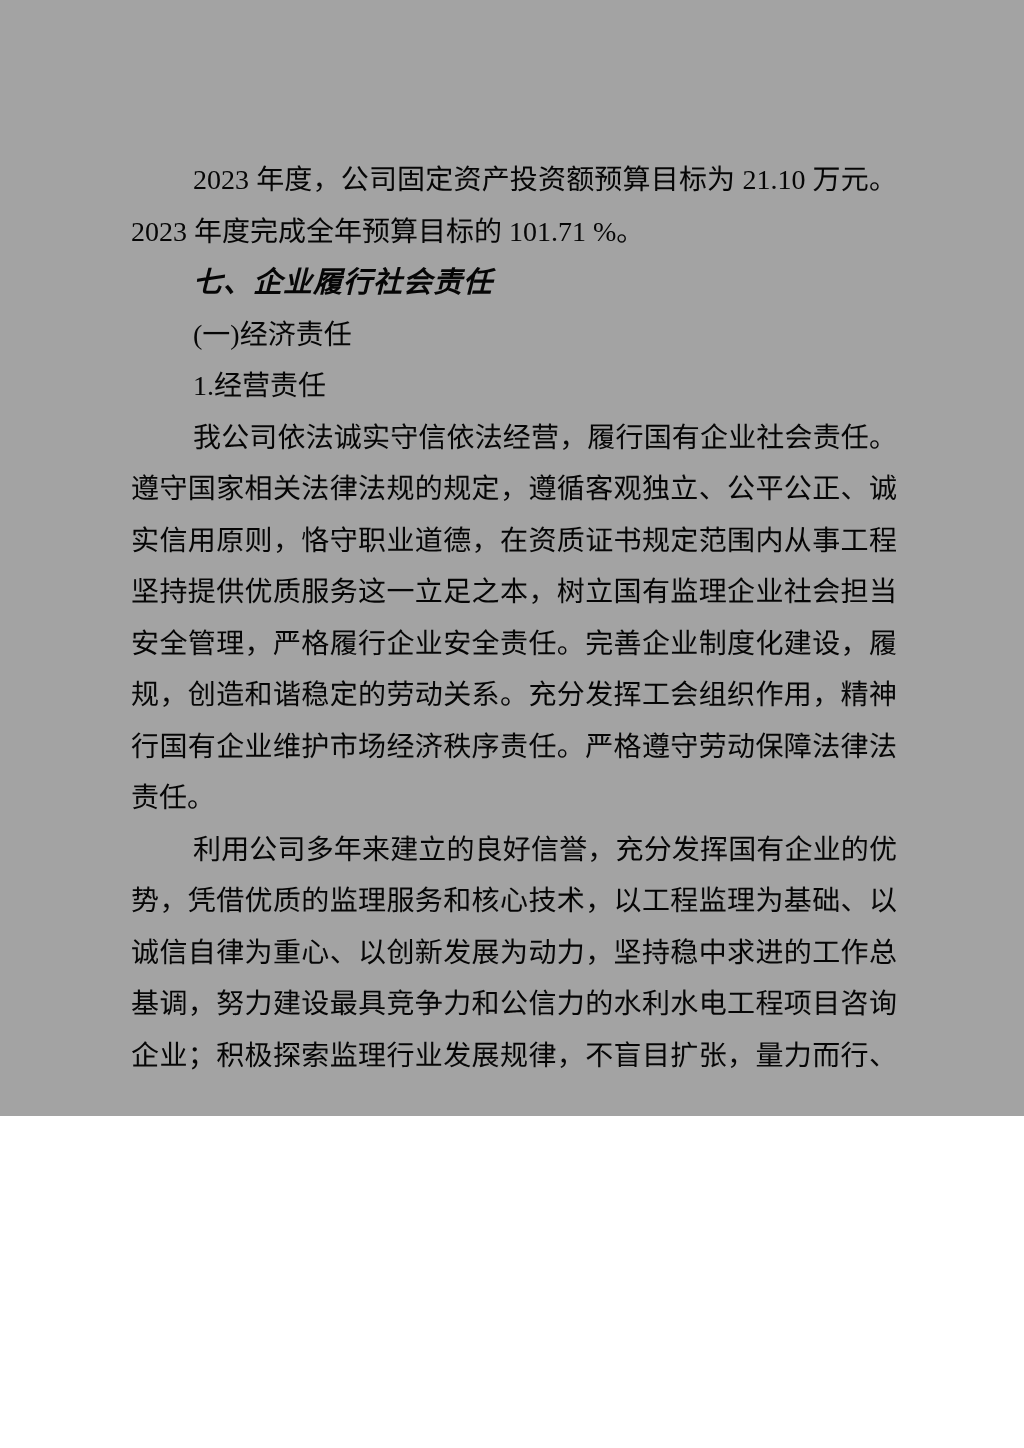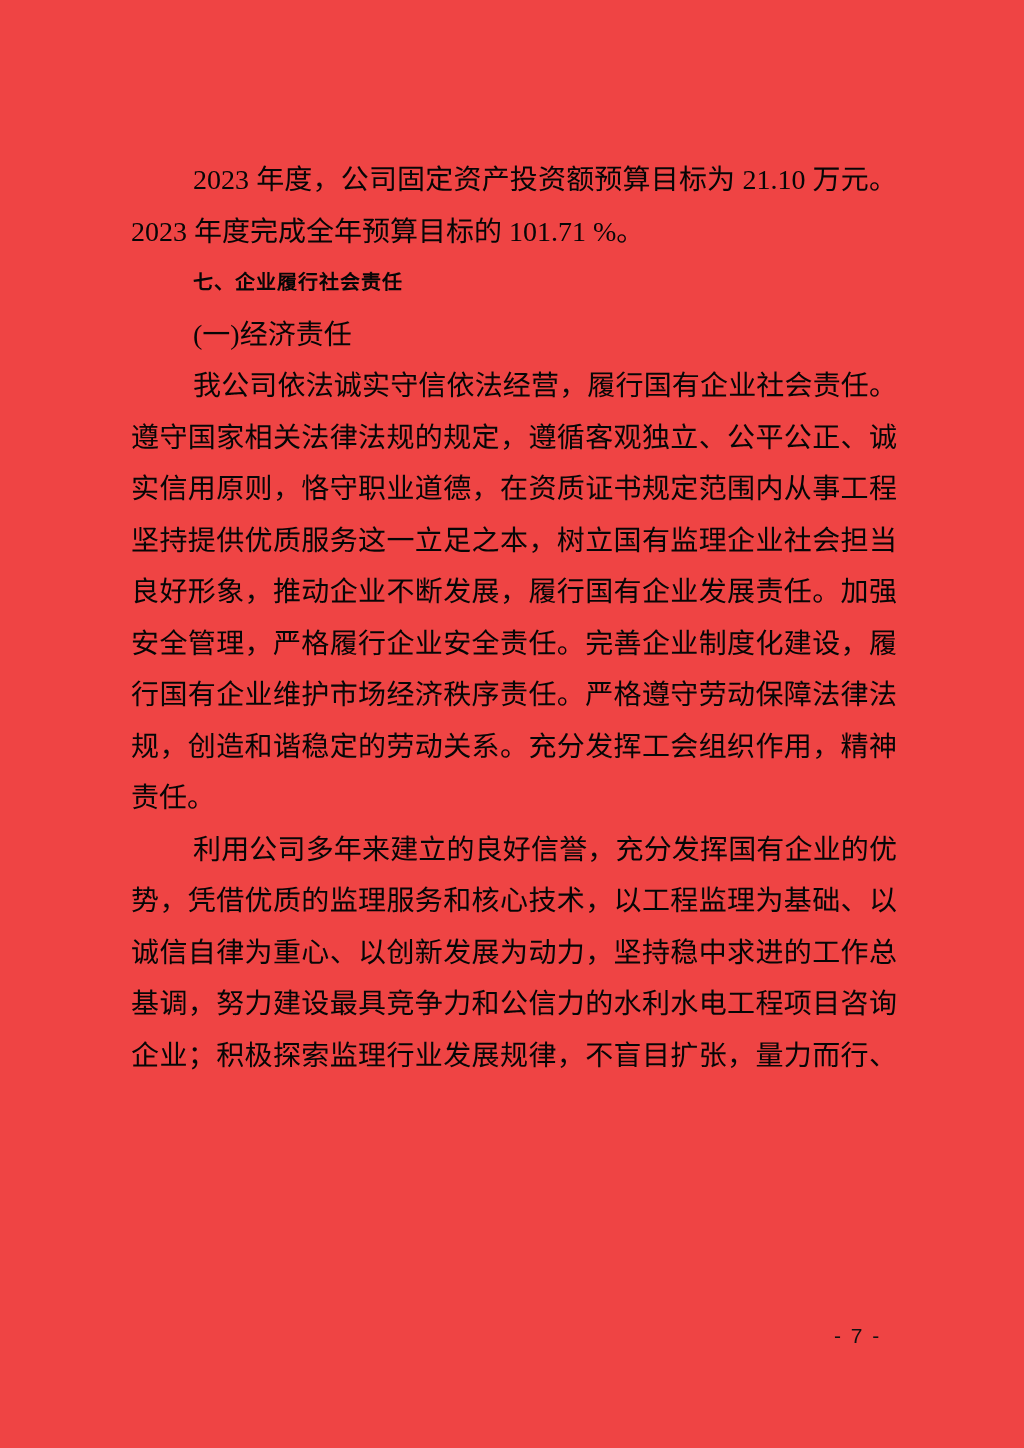--- a/index.html
+++ b/index.html
@@ -3,22 +3,22 @@
 <meta charset="utf-8">
 <style>
   html, body {
     margin: 0;
     padding: 0;
     background: #ffffff;
   }
   .page {
     position: relative;
     width: 1024px;
-    height: 1448px;
-    background: #ef4444;
+    height: 1116px;
+    background: #a3a3a3;
     overflow: hidden;
     color: #000000;
   }
   .content {
     position: absolute;
     left: 131px;
     top: 154px;
     width: 766px;
   }
   .ln {
@@ -38,50 +38,51 @@
   .ln.left {
     text-align: center;
     text-align-last: left;
   }
   .ln.indent {
     padding-left: 62px;
   }
   .ln.heading {
     font-family: "Liberation Sans", "DejaVu Sans", sans-serif;
     font-weight: 700;
-    font-size: 20px;
+    font-size: 29px;
     letter-spacing: 1px;
+    font-style: italic;
   }
   .page-number {
     position: absolute;
     left: 834px;
     top: 1324px;
     font-size: 21px;
     letter-spacing: 2px;
     color: #111111;
     font-family: "Liberation Sans", "DejaVu Sans", sans-serif;
   }
 </style>
 </head>
 <body>
 
 <div class="page">
   <div class="content">
     <div class="ln indent">2023 年度，公司固定资产投资额预算目标为 21.10 万元。</div>
     <div class="ln left">2023 年度完成全年预算目标的 101.71 %。</div>
     <div class="ln indent heading left">七、企业履行社会责任</div>
     <div class="ln indent left">(一)经济责任</div>
+    <div class="ln indent left">1.经营责任</div>
     <div class="ln indent">我公司依法诚实守信依法经营，履行国有企业社会责任。</div>
     <div class="ln">遵守国家相关法律法规的规定，遵循客观独立、公平公正、诚</div>
     <div class="ln">实信用原则，恪守职业道德，在资质证书规定范围内从事工程</div>
     <div class="ln">坚持提供优质服务这一立足之本，树立国有监理企业社会担当</div>
-    <div class="ln">良好形象，推动企业不断发展，履行国有企业发展责任。加强</div>
     <div class="ln">安全管理，严格履行企业安全责任。完善企业制度化建设，履</div>
+    <div class="ln">规，创造和谐稳定的劳动关系。充分发挥工会组织作用，精神</div>
     <div class="ln">行国有企业维护市场经济秩序责任。严格遵守劳动保障法律法</div>
-    <div class="ln">规，创造和谐稳定的劳动关系。充分发挥工会组织作用，精神</div>
     <div class="ln left">责任。</div>
     <div class="ln indent">利用公司多年来建立的良好信誉，充分发挥国有企业的优</div>
     <div class="ln">势，凭借优质的监理服务和核心技术，以工程监理为基础、以</div>
     <div class="ln">诚信自律为重心、以创新发展为动力，坚持稳中求进的工作总</div>
     <div class="ln">基调，努力建设最具竞争力和公信力的水利水电工程项目咨询</div>
     <div class="ln">企业；积极探索监理行业发展规律，不盲目扩张，量力而行、</div>
   </div>
   <div class="page-number">- 7 -</div>
 </div>
 

